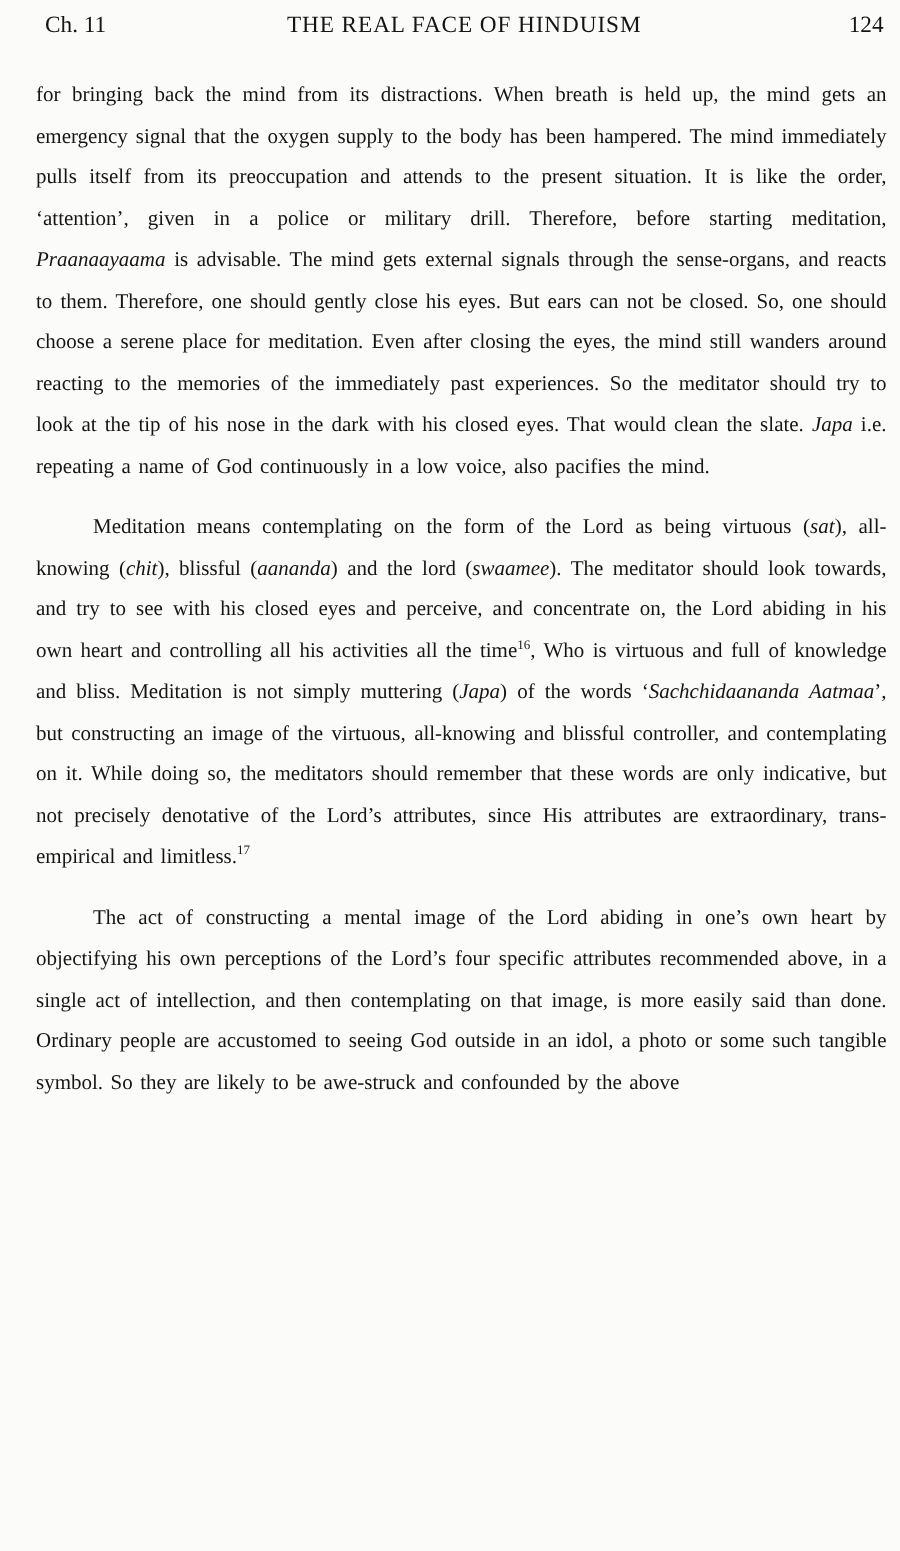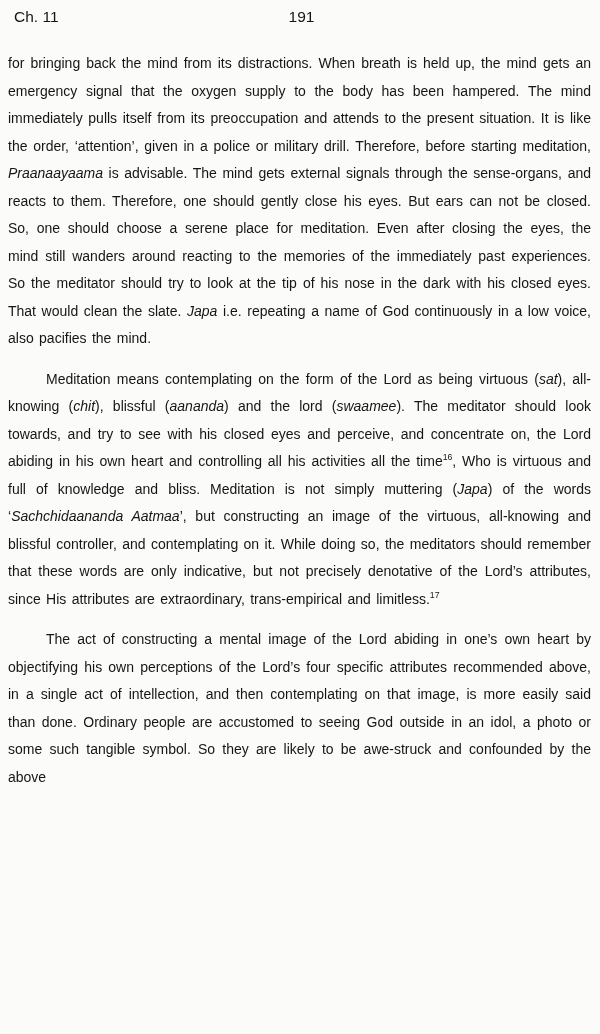--- a/index.html
+++ b/index.html
@@ -4,23 +4,23 @@
 <style>
   html, body { margin: 0; padding: 0; }
   body { background: #ffffff; }
   .page {
     position: relative;
     width: 600px;
     height: 1034px;
     margin: 0;
     background: #fbfbfa;
     color: #171513;
-    font-family: Liberation Sans, sans-serif;
+    font-family: Liberation Serif, serif;
     box-sizing: border-box;
-    padding: 6px 9px 0 8px;
+    padding: 6px 9px 0 24px;
     overflow: hidden;
   }
   .page-header {
     display: grid;
     grid-template-columns: 1fr auto 1fr;
     align-items: baseline;
     font-size: 15.5px;
     line-height: 18px;
     margin: 2px 2px 24px 6px;
   }
@@ -42,21 +42,22 @@
     line-height: 0;
   }
 </style>
 </head>
 <body>
 
 <div class="page">
 
   <div class="page-header">
     <span class="hdr-chapter">Ch. 11</span>
-    <span class="hdr-page">191</span>
+    <span class="hdr-title">THE REAL FACE OF HINDUISM</span>
+    <span class="hdr-page">124</span>
   </div>
 
   <div class="body-text">
 
     <p>
       <span>for bringing back the mind from its distractions. When breath is held up, the mind gets an emergency signal that the oxygen supply to the body has been hampered. The mind immediately pulls itself from its preoccupation and attends to the present situation. It is like the order, ‘attention’, given in a police or military drill. Therefore, before starting meditation, </span><span class="it">Praanaayaama</span><span> is advisable. The mind gets external signals through the sense-organs, and reacts to them. Therefore, one should gently close his eyes. But ears can not be closed. So, one should choose a serene place for meditation. Even after closing the eyes, the mind still wanders around reacting to the memories of the immediately past experiences. So the meditator should try to look at the tip of his nose in the dark with his closed eyes. That would clean the slate. </span><span class="it">Japa</span><span> i.e. repeating a name of God continuously in a low voice, also pacifies the mind.</span>
     </p>
 
     <p class="indent">
       <span>Meditation means contemplating on the form of the Lord as being virtuous (</span><span class="it">sat</span><span>), all-knowing (</span><span class="it">chit</span><span>), blissful (</span><span class="it">aananda</span><span>) and the lord (</span><span class="it">swaamee</span><span>). The meditator should look towards, and try to see with his closed eyes and perceive, and concentrate on, the Lord abiding in his own heart and controlling all his activities all the time</span><span class="sup">16</span><span>, Who is virtuous and full of knowledge and bliss. Meditation is not simply muttering (</span><span class="it">Japa</span><span>) of the words ‘</span><span class="it">Sachchidaananda Aatmaa</span><span>’, but constructing an image of the virtuous, all-knowing and blissful controller, and contemplating on it. While doing so, the meditators should remember that these words are only indicative, but not precisely denotative of the Lord’s attributes, since His attributes are extraordinary, trans-empirical and limitless.</span><span class="sup">17</span>

